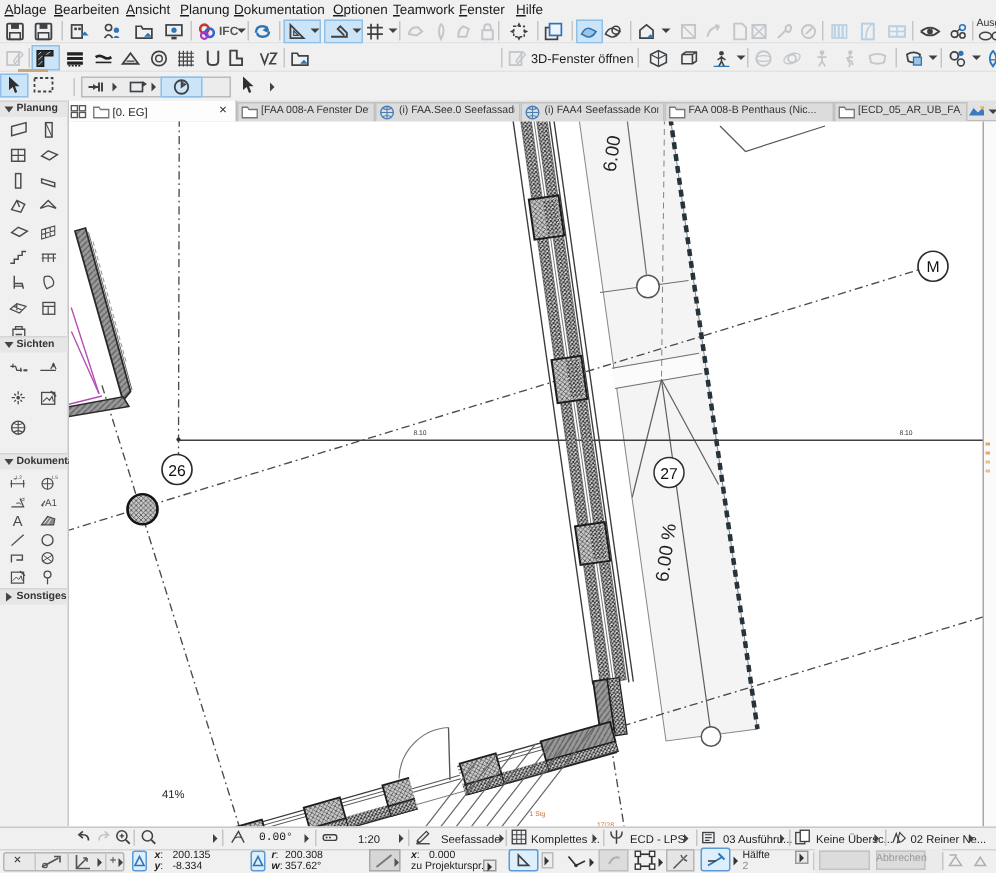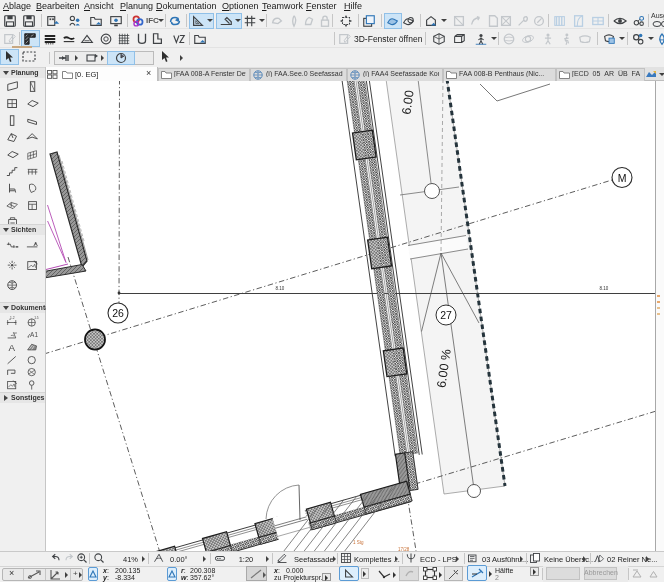--- a/index.html
+++ b/index.html
@@ -633,28 +633,28 @@
 <svg class="ab" style="left:76px;top:552px" width="12" height="12" viewBox="0 0 16 16">
     <circle cx="7" cy="7" r="4.5" fill="none" stroke="#3f4245" stroke-width="1.4"></circle>
     <path d="M10.5 10.5 L14 14" stroke="#3f4245" stroke-width="1.6"></path>
     <path d="M5 7 H9 M7 5 V9" stroke="#3f4245" stroke-width="1.2"></path>
   </svg>
 <div class="sep1" style="left:89px;top:553px;height:11px;"></div>
 <svg class="ab" style="left:93px;top:552px" width="12" height="12" viewBox="0 0 16 16">
     <circle cx="7" cy="7" r="4.5" fill="none" stroke="#3f4245" stroke-width="1.4"></circle>
     <path d="M10.5 10.5 L14 14" stroke="#3f4245" stroke-width="1.6"></path>
   </svg>
-<div class="ab" style="left:108px;top:555px;font-size:7.5px;color:#222;white-space:nowrap;width:30px;text-align:right;">41%</div>
+<div class="ab" style="left:108px;top:525px;font-size:7.5px;color:#222;white-space:nowrap;width:30px;text-align:left;">41%</div>
 <div class="arr" style="left:142px;top:556px;border-left-color:#404040"></div>
 <div class="sep1" style="left:148px;top:553px;height:11px;"></div>
 <svg class="ab" style="left:153px;top:552px" width="12" height="12" viewBox="0 0 16 16">
     <path d="M2 13 L8 3 L13 13" fill="none" stroke="#3f4245" stroke-width="1.2"></path>
     <path d="M5 9 Q8 7 11 9" fill="none" stroke="#3f4245" stroke-width="1"></path>
   </svg>
-<div class="ab" style="left:170px;top:555px;font-size:7.5px;color:#222;white-space:nowrap;width:28px;">0.00°</div>
+<div class="ab" style="left:170px;top:555px;font-size:7.5px;color:#222;white-space:nowrap;width:28px;text-align:center;font-family:Liberation Mono, monospace;">0.00°</div>
 <div class="arr" style="left:203px;top:556px;border-left-color:#404040"></div>
 <div class="sep1" style="left:210px;top:553px;height:11px;"></div>
 <svg class="ab" style="left:214px;top:552px" width="12" height="12" viewBox="0 0 16 16">
     <rect x="2" y="6" width="12" height="5" rx="2" fill="none" stroke="#3f4245" stroke-width="1.3"></rect>
     <circle cx="5" cy="8.5" r="0.9" fill="#3f4245"></circle>
     <circle cx="8" cy="8.5" r="0.9" fill="#3f4245"></circle>
   </svg>
 <div class="ab" style="left:234px;top:555px;font-size:7.5px;color:#222;white-space:nowrap;width:24px;text-align:center;">1:20</div>
 <div class="arr" style="left:266px;top:556px;border-left-color:#404040"></div>
 <div class="sep1" style="left:272px;top:553px;height:11px;"></div>

